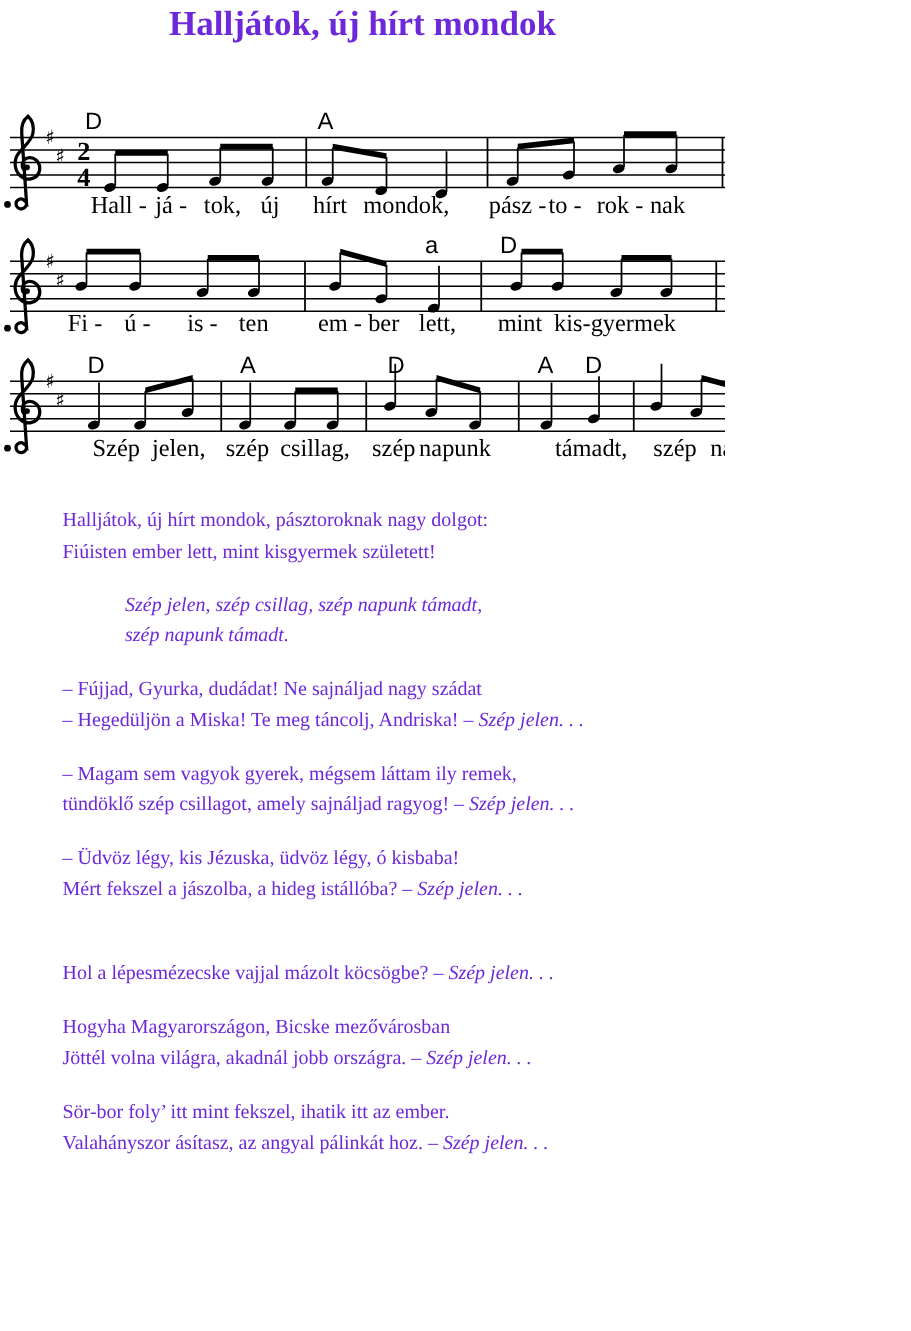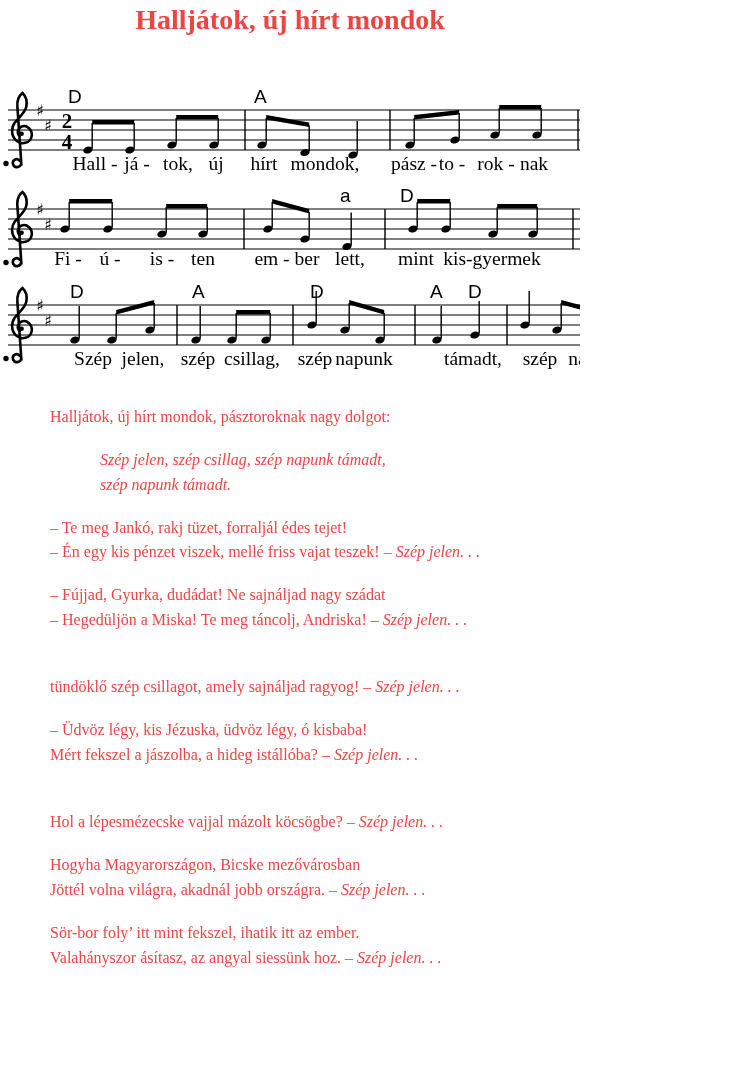--- a/index.html
+++ b/index.html
@@ -1,17 +1,17 @@
 <!DOCTYPE html>
 <html><head>
 <meta charset="utf-8">
 <style>
   html,body{margin:0;padding:0;background:#fff;}
   .page{position:relative;width:580px;height:1065px;background:#ffffff;overflow:hidden;
-        font-family:"Liberation Serif",serif;color:#ef4444;}
+        font-family:"Liberation Serif",serif;color:#6d28d9;}
   .title{position:absolute;top:4px;left:0;right:0;margin:0;text-align:center;
          font-size:28px;font-weight:bold;font-family:"Liberation Serif",serif;}
   .score svg{position:absolute;left:0;}
   .staff-line,.barline{stroke:#000;}
   .verses{position:absolute;top:405px;left:50px;right:30px;}
   .verses p{font-size:16px;line-height:24.6px;margin:0 0 18.4px 0;}
   .verses p.indent{padding-left:50px;}
   .it{font-style:italic;}
   .chord-text{font-family:"Liberation Sans",sans-serif;font-size:19px;}
   .lyric-text{font-family:"Liberation Serif",serif;font-size:19.5px;}
@@ -224,23 +224,22 @@
         <text x="252" y="82" text-anchor="middle" class="lyric-text">csillag,</text>
         <text x="315" y="82" text-anchor="middle" class="lyric-text">szép</text>
         <text x="364" y="82" text-anchor="middle" class="lyric-text">napunk</text>
         <text x="473" y="82" text-anchor="middle" class="lyric-text">támadt,</text>
         <text x="540" y="82" text-anchor="middle" class="lyric-text">szép</text>
         <text x="597" y="82" text-anchor="middle" class="lyric-text">napunk</text>
         <text x="680" y="82" text-anchor="middle" class="lyric-text">támadt.</text>
       </svg>
     </div>
   <div class="verses" id="verses">
-      <p><span>Halljátok, új hírt mondok, pásztoroknak nagy dolgot:</span><br></p>
+      <p><span>Halljátok, új hírt mondok, pásztoroknak nagy dolgot:</span><br><span>Fiúisten ember lett, mint kisgyermek született!</span></p>
       <p class="indent"><span class="it">Szép jelen, szép csillag, szép napunk támadt,</span><br><span class="it">szép napunk támadt.</span></p>
-      <p><span>– Te meg Jankó, rakj tüzet, forraljál édes tejet!</span><br><span>– Én egy kis pénzet viszek, mellé friss vajat teszek! – </span><span class="it">Szép jelen. . .</span></p>
       <p><span>– Fújjad, Gyurka, dudádat! Ne sajnáljad nagy szádat</span><br><span>– Hegedüljön a Miska! Te meg táncolj, Andriska! – </span><span class="it">Szép jelen. . .</span></p>
-      <p><br><span>tündöklő szép csillagot, amely sajnáljad ragyog! – </span><span class="it">Szép jelen. . .</span></p>
+      <p><span>– Magam sem vagyok gyerek, mégsem láttam ily remek,</span><br><span>tündöklő szép csillagot, amely sajnáljad ragyog! – </span><span class="it">Szép jelen. . .</span></p>
       <p><span>– Üdvöz légy, kis Jézuska, üdvöz légy, ó kisbaba!</span><br><span>Mért fekszel a jászolba, a hideg istállóba? – </span><span class="it">Szép jelen. . .</span></p>
       <p><br><span>Hol a lépesmézecske vajjal mázolt köcsögbe? – </span><span class="it">Szép jelen. . .</span></p>
       <p><span>Hogyha Magyarországon, Bicske mezővárosban</span><br><span>Jöttél volna világra, akadnál jobb országra. – </span><span class="it">Szép jelen. . .</span></p>
-      <p><span>Sör-bor foly’ itt mint fekszel, ihatik itt az ember.</span><br><span>Valahányszor ásítasz, az angyal siessünk hoz. – </span><span class="it">Szép jelen. . .</span></p>
+      <p><span>Sör-bor foly’ itt mint fekszel, ihatik itt az ember.</span><br><span>Valahányszor ásítasz, az angyal pálinkát hoz. – </span><span class="it">Szép jelen. . .</span></p>
     </div>
 </div>
 
 </body></html>

